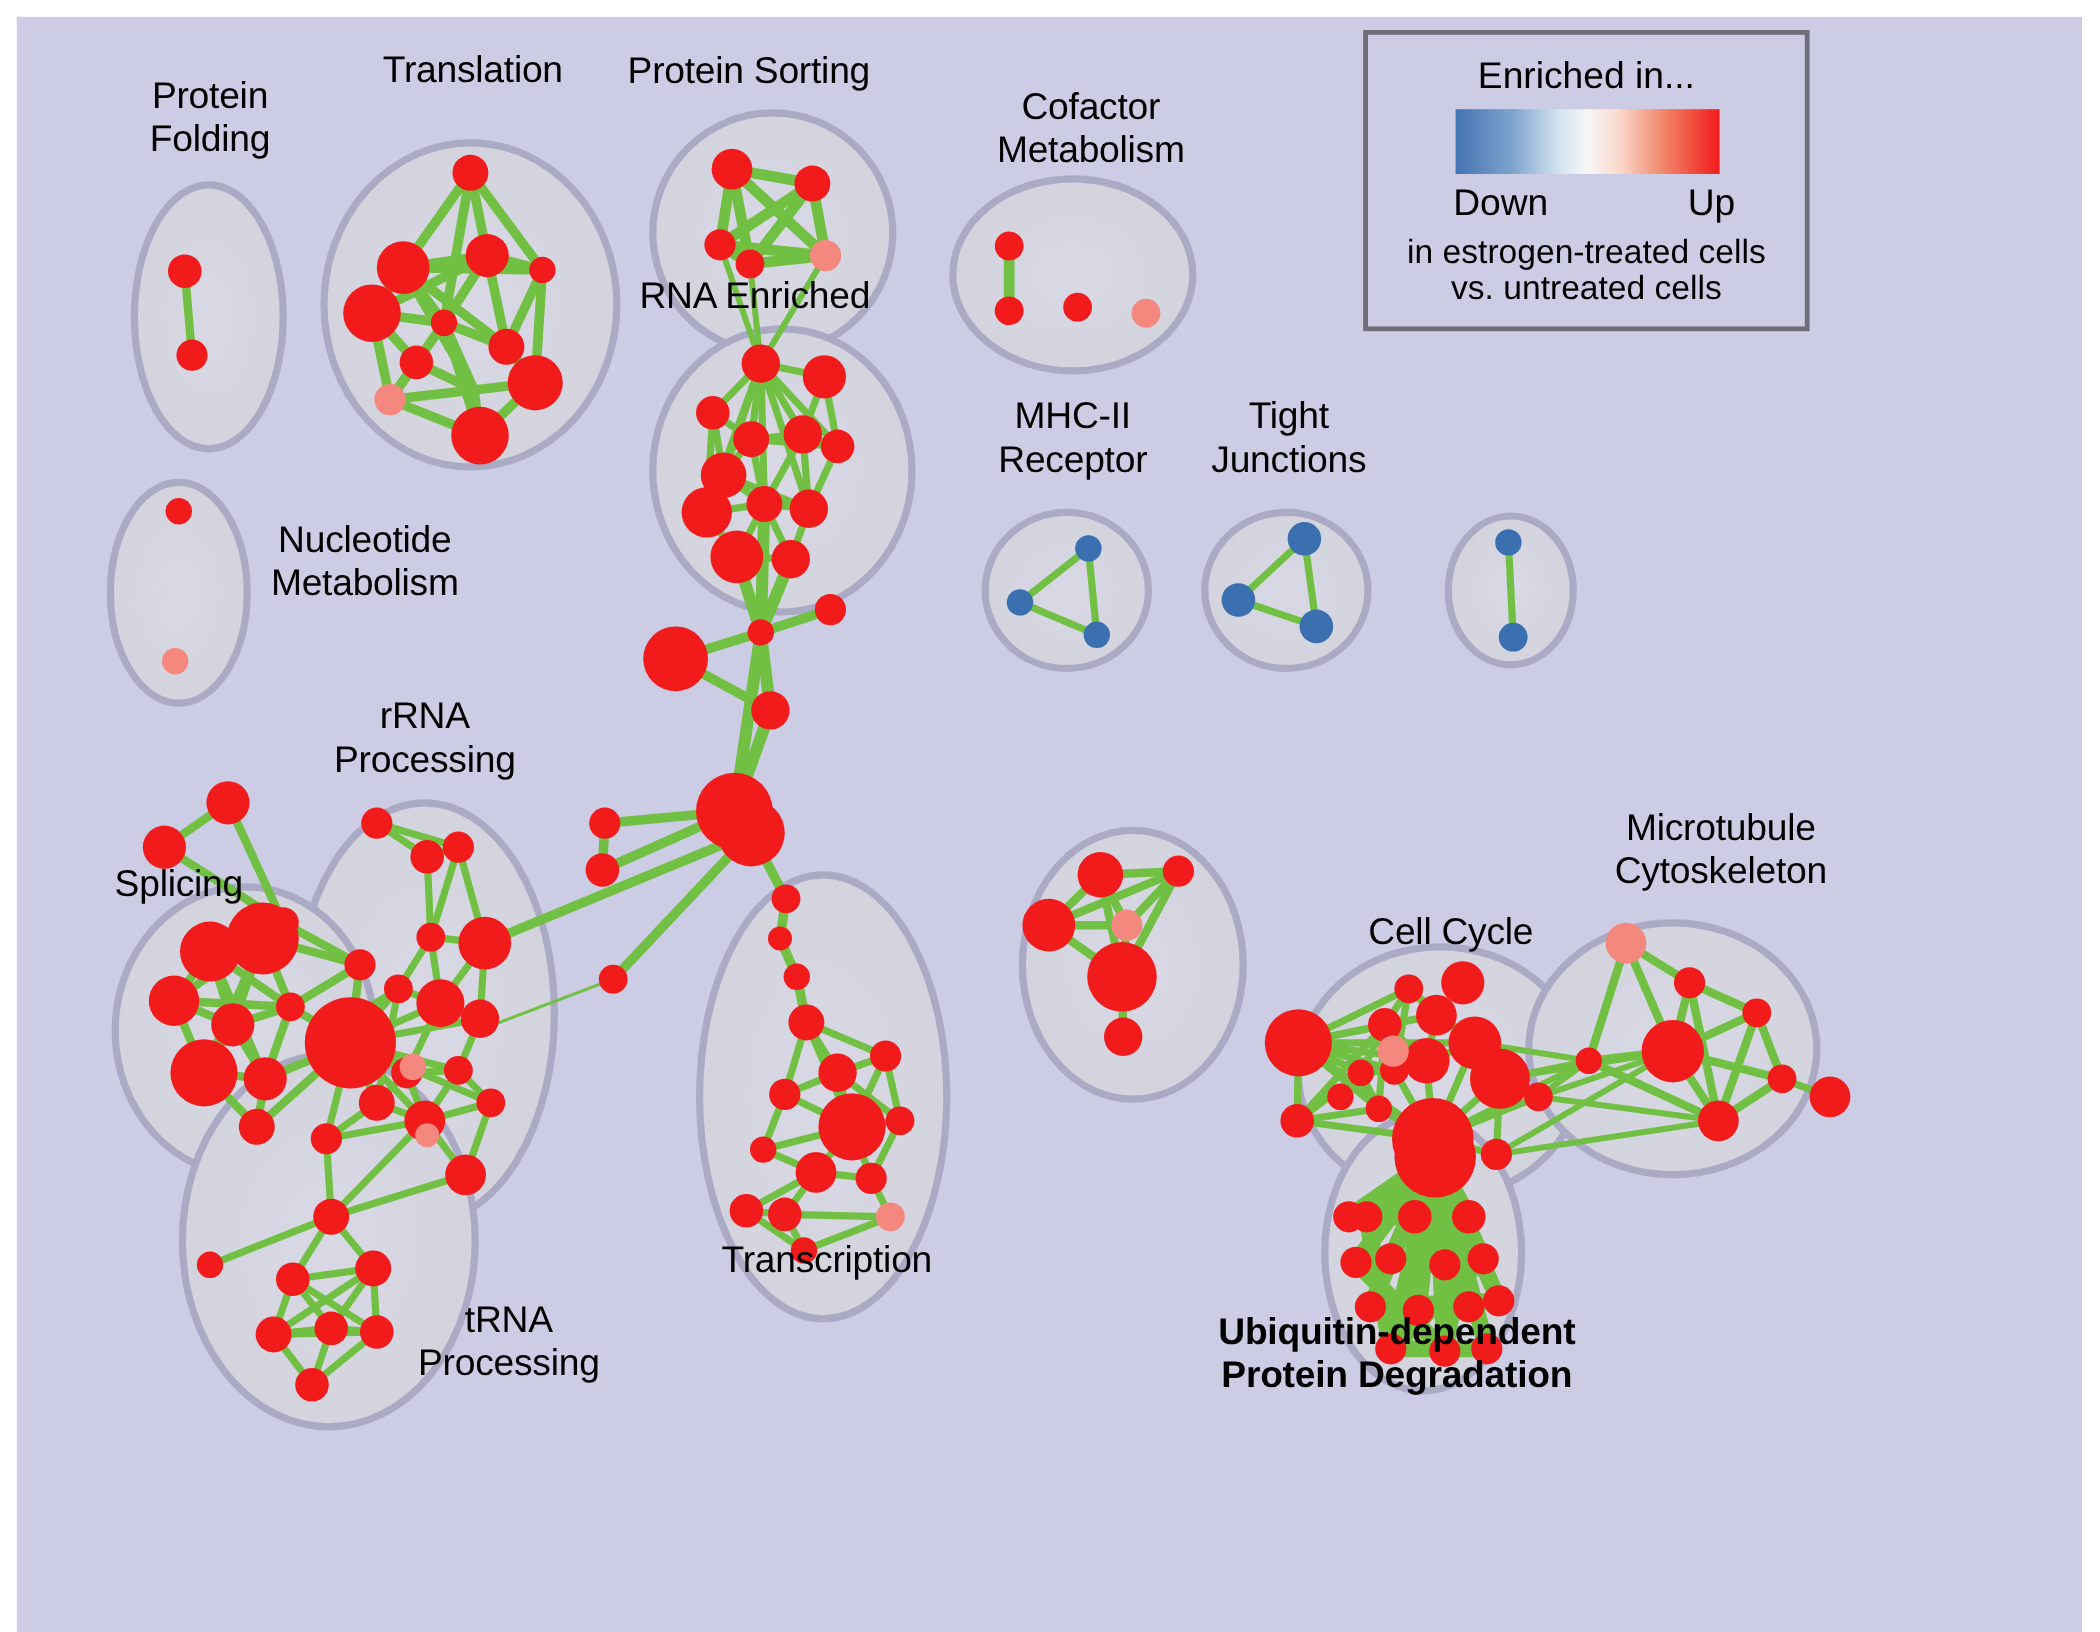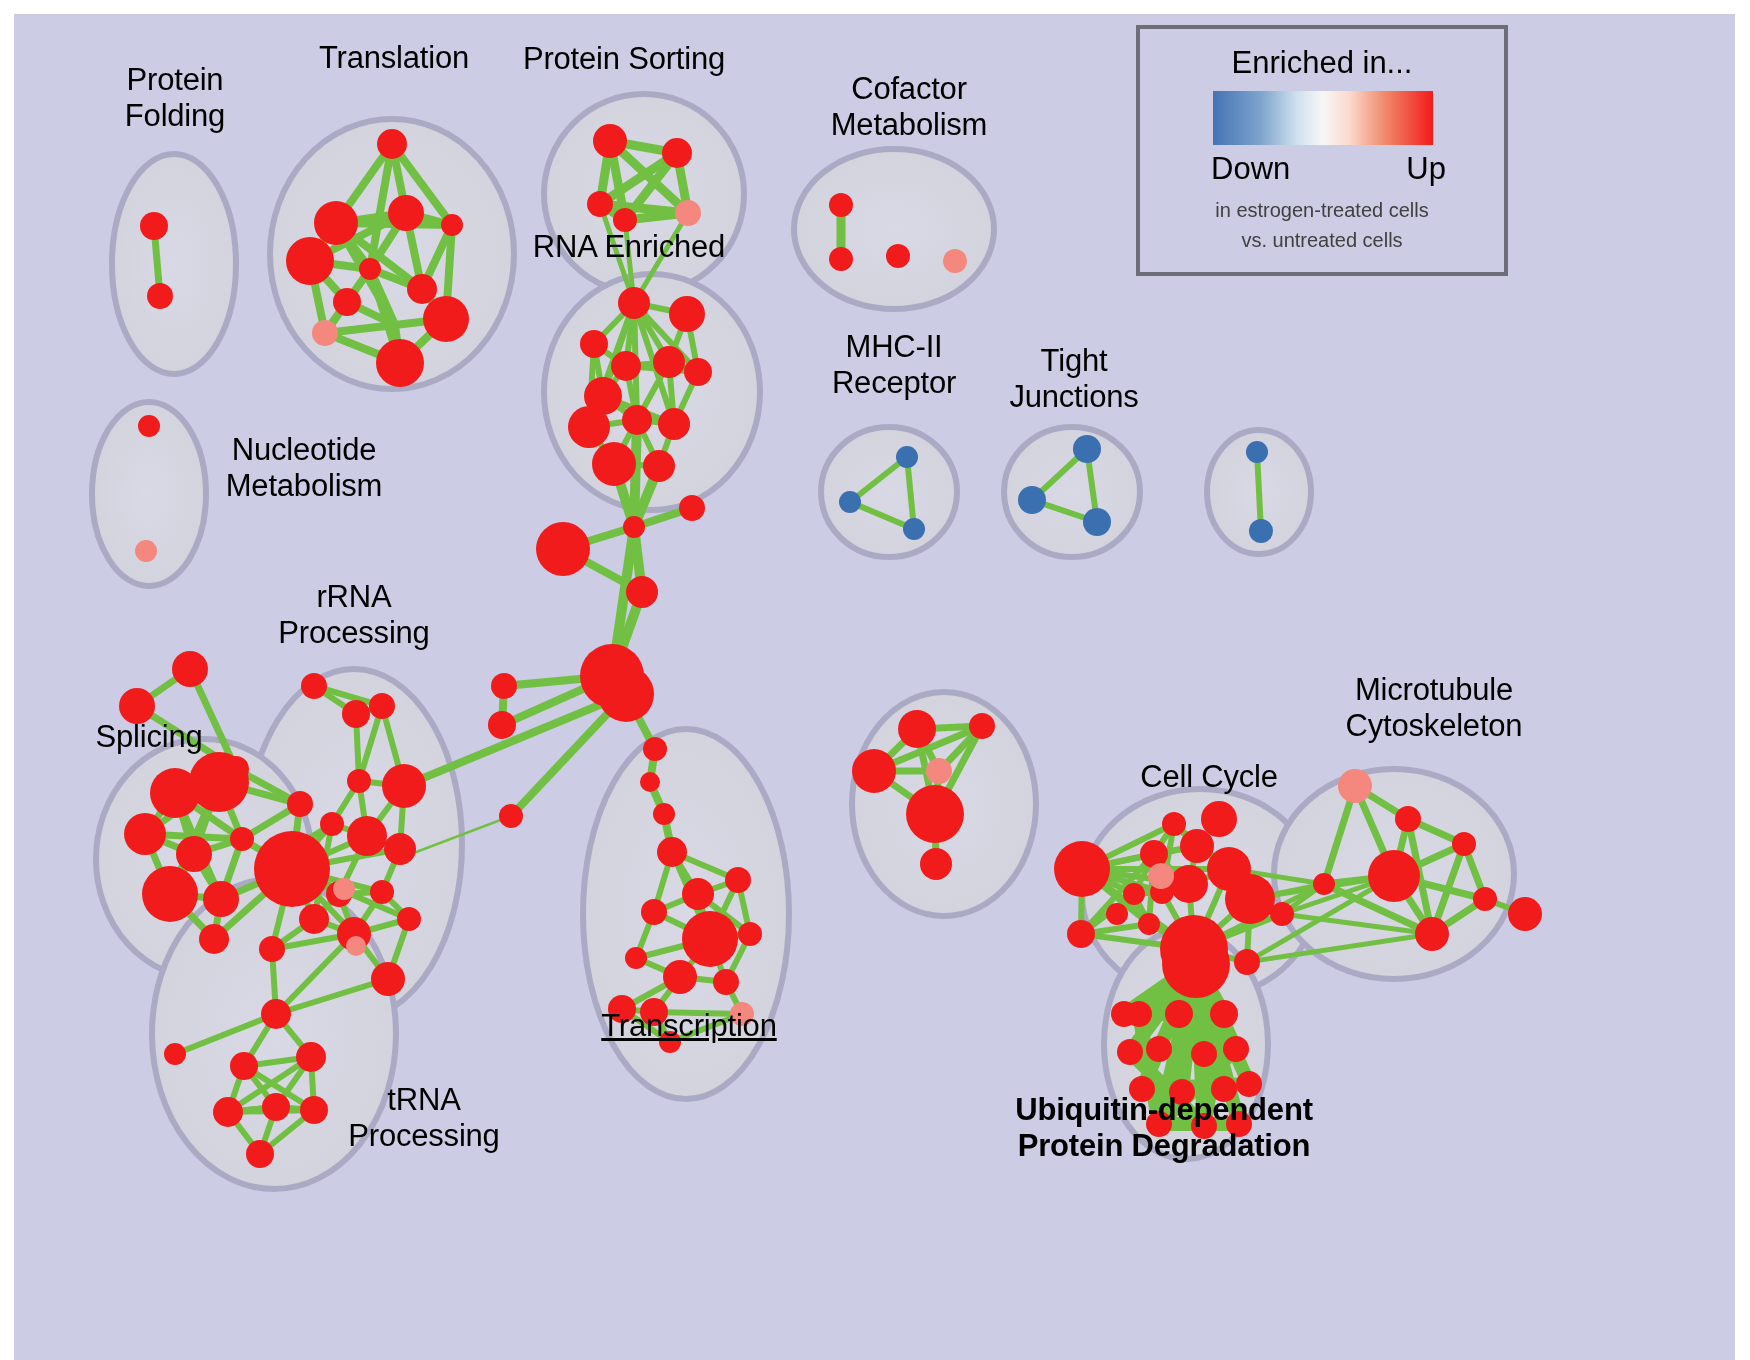--- a/index.html
+++ b/index.html
@@ -13,21 +13,21 @@
   #legend{position:absolute;left:1122px;top:11px;width:372px;height:251px;
       background:#ccccE4;border:4px solid #6e6e78;box-sizing:border-box;padding-left:44px;}
   #legend .ltitle{position:absolute;left:0;top:16px;width:100%;text-align:center;
       font-size:31px;color:#000;font-family:"Liberation Sans",sans-serif;}
   #legend .bar{position:absolute;left:73px;top:62px;width:220px;height:54px;
       background:linear-gradient(to right,#4573b4 0%,#7fa5cd 22%,#cfe0ee 38%,#f7f7f7 50%,
                  #fbd9cd 62%,#f08a6c 78%,#f21b1b 100%);}
   #legend .down{position:absolute;left:60px;top:122px;font-size:31px;color:#000;margin-left:11px;}
   #legend .up{position:absolute;right:58px;top:122px;font-size:31px;color:#000;}
   #legend .sub{position:absolute;left:0;top:166px;width:100%;text-align:center;
-      font-size:20px;line-height:30px;color:#404040;white-space:pre-line;}
+      font-size:28px;line-height:30px;color:#000000;white-space:pre-line;}
 </style>
 </head>
 <body>
 
 <div id="canvas">
 
   <svg class="net" viewBox="0 0 1721 1346">
     <defs>
       <radialGradient id="hullg" cx="50%" cy="50%" r="62%">
         <stop offset="0%" stop-color="#d9d9e6"></stop>
@@ -642,29 +642,29 @@
 Folding</div>
   <div class="cluster-label" style="left:265px;top:26px;width:230px;">Translation</div>
   <div class="cluster-label" style="left:480px;top:27px;width:260px;">Protein Sorting</div>
   <div class="cluster-label" style="left:780px;top:57px;width:230px;">Cofactor
 Metabolism</div>
   <div class="cluster-label" style="left:490px;top:215px;width:250px;">RNA Enriched</div>
   <div class="cluster-label" style="left:175px;top:418px;width:230px;">Nucleotide
 Metabolism</div>
   <div class="cluster-label" style="left:780px;top:315px;width:200px;">MHC-II
 Receptor</div>
-  <div class="cluster-label" style="left:960px;top:329px;width:200px;">Tight
+  <div class="cluster-label" style="left:960px;top:315px;width:200px;">Tight
 Junctions</div>
   <div class="cluster-label" style="left:230px;top:565px;width:220px;">rRNA
 Processing</div>
   <div class="cluster-label" style="left:40px;top:705px;width:190px;">Splicing</div>
   <div class="cluster-label" style="left:1285px;top:658px;width:270px;">Microtubule
 Cytoskeleton</div>
   <div class="cluster-label" style="left:1085px;top:745px;width:220px;">Cell Cycle</div>
-  <div class="cluster-label" style="left:550px;top:994px;width:250px;text-decoration:underline;">Transcription</div>
+  <div class="cluster-label" style="left:550px;top:1018px;width:250px;">Transcription</div>
   <div class="cluster-label" style="left:300px;top:1068px;width:220px;">tRNA
 Processing</div>
   <div class="cluster-label" style="left:960px;top:1078px;width:380px;font-weight:bold;">Ubiquitin-dependent
 Protein Degradation</div>
 
   <div id="legend">
     <div class="ltitle">Enriched in...</div>
     <div class="bar"></div>
     <div class="down">Down</div>
     <div class="up">Up</div>

